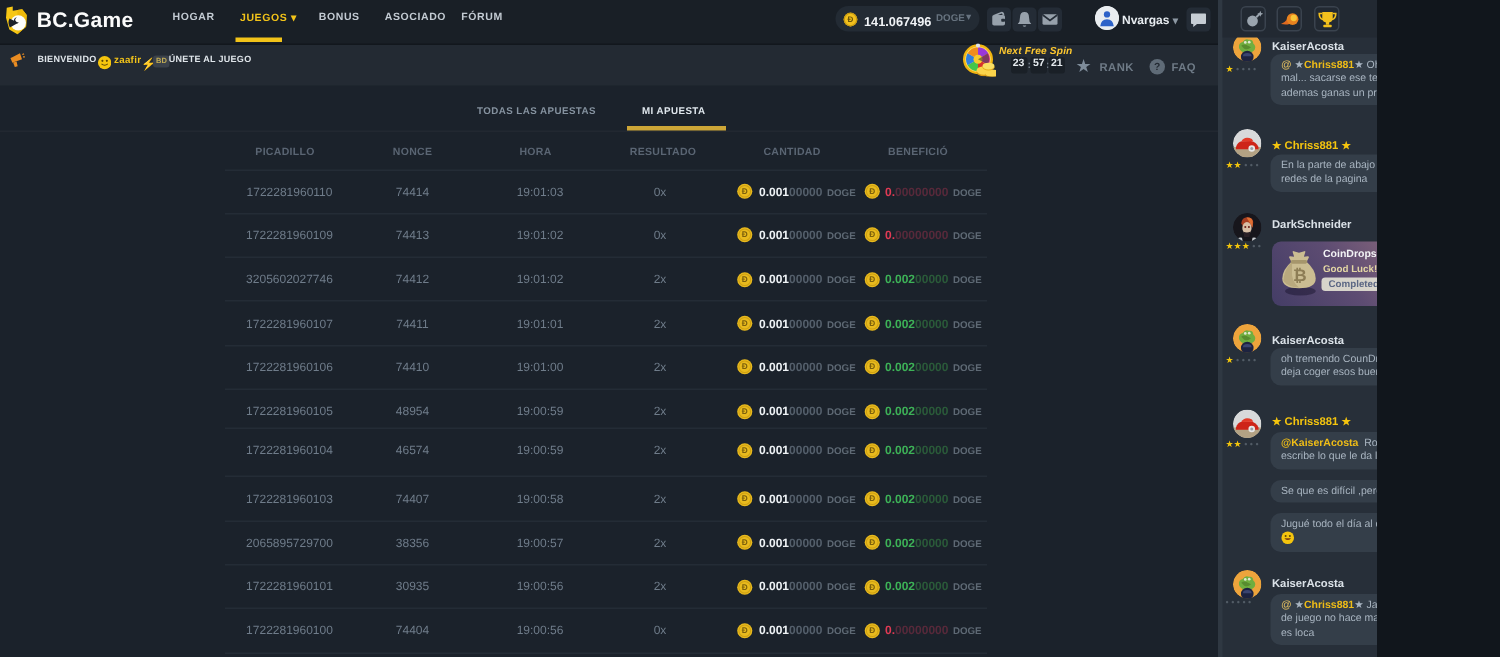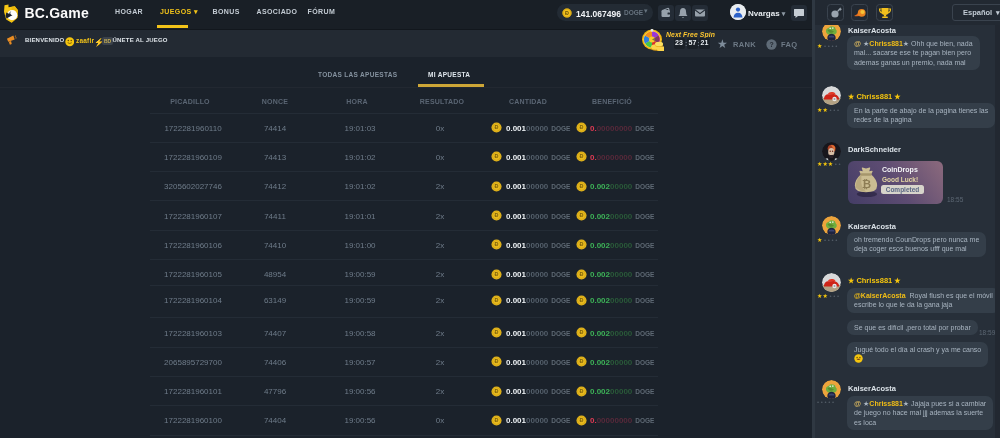--- a/index.html
+++ b/index.html
@@ -1,17 +1,17 @@
 <!DOCTYPE html>
 <html><head>
 <meta charset="utf-8">
 <style>
 * { margin:0; padding:0; box-sizing:border-box; }
 body { font-family:"Liberation Sans", sans-serif; background:#11161c; }
-#page { position:relative; width:1000px; height:438px; background:#1b222b; overflow:hidden; }
+#page { position:relative; width:918px; height:438px; background:#1b222b; overflow:hidden; }
 
 
 #nav { position:absolute; left:0; top:0; width:812px; height:30px; background:#191f26; border-bottom:1px solid #12171d; }
 #logo-txt { position:absolute; left:24.5px; top:5px; font-size:14px; font-weight:bold; color:#fbfbfb; letter-spacing:0.2px; }
 .menu-item { position:absolute; top:7.5px; font-size:7px; font-weight:bold; color:#c3cbd3; letter-spacing:0.4px; }
 #juegos { color:#f2c319; }
 #juegos-line { position:absolute; left:157px; top:25px; width:31px; height:3px; background:#f2c319; }
 #bal-pill { position:absolute; left:557px; top:4px; width:96px; height:17px; background:#232b34; border-radius:9px; }
 .navbtn { position:absolute; top:5px; width:16px; height:16px; background:#242c36; border-radius:3px; }
 #uname { position:absolute; left:748px; top:9px; font-size:8px; font-weight:bold; color:#e8edf1; }
@@ -289,21 +289,21 @@
     <div class="amt" style="left:356px"><b>0.001</b><span class="dim">00000</span><span class="doge">DOGE</span></div>
     <svg class="coin" style="left:426px" viewBox="0 0 24 24">
           <circle cx="12" cy="12" r="11" fill="#e8ba1d"></circle>
           <circle cx="12" cy="12" r="8.5" fill="none" stroke="#cfa013" stroke-width="1.5"></circle>
           <text x="12" y="16" font-size="12" font-weight="bold" fill="#7c600c" text-anchor="middle" font-family="Liberation Sans">Ð</text>
         </svg>
     <div class="amt pgrn" style="left:440px"><b>0.002</b><span class="dim">00000</span><span class="doge">DOGE</span></div>
   </div>
   <div class="row" style="top:285px">
     <div class="cell" style="left:43px">1722281960104</div>
-    <div class="cell" style="left:125px">63149</div>
+    <div class="cell" style="left:125px">46574</div>
     <div class="cell" style="left:210px">19:00:59</div>
     <div class="cell" style="left:290px">2x</div>
     <svg class="coin" style="left:341px" viewBox="0 0 24 24">
           <circle cx="12" cy="12" r="11" fill="#e8ba1d"></circle>
           <circle cx="12" cy="12" r="8.5" fill="none" stroke="#cfa013" stroke-width="1.5"></circle>
           <text x="12" y="16" font-size="12" font-weight="bold" fill="#7c600c" text-anchor="middle" font-family="Liberation Sans">Ð</text>
         </svg>
     <div class="amt" style="left:356px"><b>0.001</b><span class="dim">00000</span><span class="doge">DOGE</span></div>
     <svg class="coin" style="left:426px" viewBox="0 0 24 24">
           <circle cx="12" cy="12" r="11" fill="#e8ba1d"></circle>
@@ -325,39 +325,39 @@
     <div class="amt" style="left:356px"><b>0.001</b><span class="dim">00000</span><span class="doge">DOGE</span></div>
     <svg class="coin" style="left:426px" viewBox="0 0 24 24">
           <circle cx="12" cy="12" r="11" fill="#e8ba1d"></circle>
           <circle cx="12" cy="12" r="8.5" fill="none" stroke="#cfa013" stroke-width="1.5"></circle>
           <text x="12" y="16" font-size="12" font-weight="bold" fill="#7c600c" text-anchor="middle" font-family="Liberation Sans">Ð</text>
         </svg>
     <div class="amt pgrn" style="left:440px"><b>0.002</b><span class="dim">00000</span><span class="doge">DOGE</span></div>
   </div>
   <div class="row" style="top:346.76px">
     <div class="cell" style="left:43px">2065895729700</div>
-    <div class="cell" style="left:125px">74406</div>
+    <div class="cell" style="left:125px">38356</div>
     <div class="cell" style="left:210px">19:00:57</div>
     <div class="cell" style="left:290px">2x</div>
     <svg class="coin" style="left:341px" viewBox="0 0 24 24">
           <circle cx="12" cy="12" r="11" fill="#e8ba1d"></circle>
           <circle cx="12" cy="12" r="8.5" fill="none" stroke="#cfa013" stroke-width="1.5"></circle>
           <text x="12" y="16" font-size="12" font-weight="bold" fill="#7c600c" text-anchor="middle" font-family="Liberation Sans">Ð</text>
         </svg>
     <div class="amt" style="left:356px"><b>0.001</b><span class="dim">00000</span><span class="doge">DOGE</span></div>
     <svg class="coin" style="left:426px" viewBox="0 0 24 24">
           <circle cx="12" cy="12" r="11" fill="#e8ba1d"></circle>
           <circle cx="12" cy="12" r="8.5" fill="none" stroke="#cfa013" stroke-width="1.5"></circle>
           <text x="12" y="16" font-size="12" font-weight="bold" fill="#7c600c" text-anchor="middle" font-family="Liberation Sans">Ð</text>
         </svg>
     <div class="amt pgrn" style="left:440px"><b>0.002</b><span class="dim">00000</span><span class="doge">DOGE</span></div>
   </div>
   <div class="row" style="top:376.03px">
     <div class="cell" style="left:43px">1722281960101</div>
-    <div class="cell" style="left:125px">47796</div>
+    <div class="cell" style="left:125px">30935</div>
     <div class="cell" style="left:210px">19:00:56</div>
     <div class="cell" style="left:290px">2x</div>
     <svg class="coin" style="left:341px" viewBox="0 0 24 24">
           <circle cx="12" cy="12" r="11" fill="#e8ba1d"></circle>
           <circle cx="12" cy="12" r="8.5" fill="none" stroke="#cfa013" stroke-width="1.5"></circle>
           <text x="12" y="16" font-size="12" font-weight="bold" fill="#7c600c" text-anchor="middle" font-family="Liberation Sans">Ð</text>
         </svg>
     <div class="amt" style="left:356px"><b>0.001</b><span class="dim">00000</span><span class="doge">DOGE</span></div>
     <svg class="coin" style="left:426px" viewBox="0 0 24 24">
           <circle cx="12" cy="12" r="11" fill="#e8ba1d"></circle>

